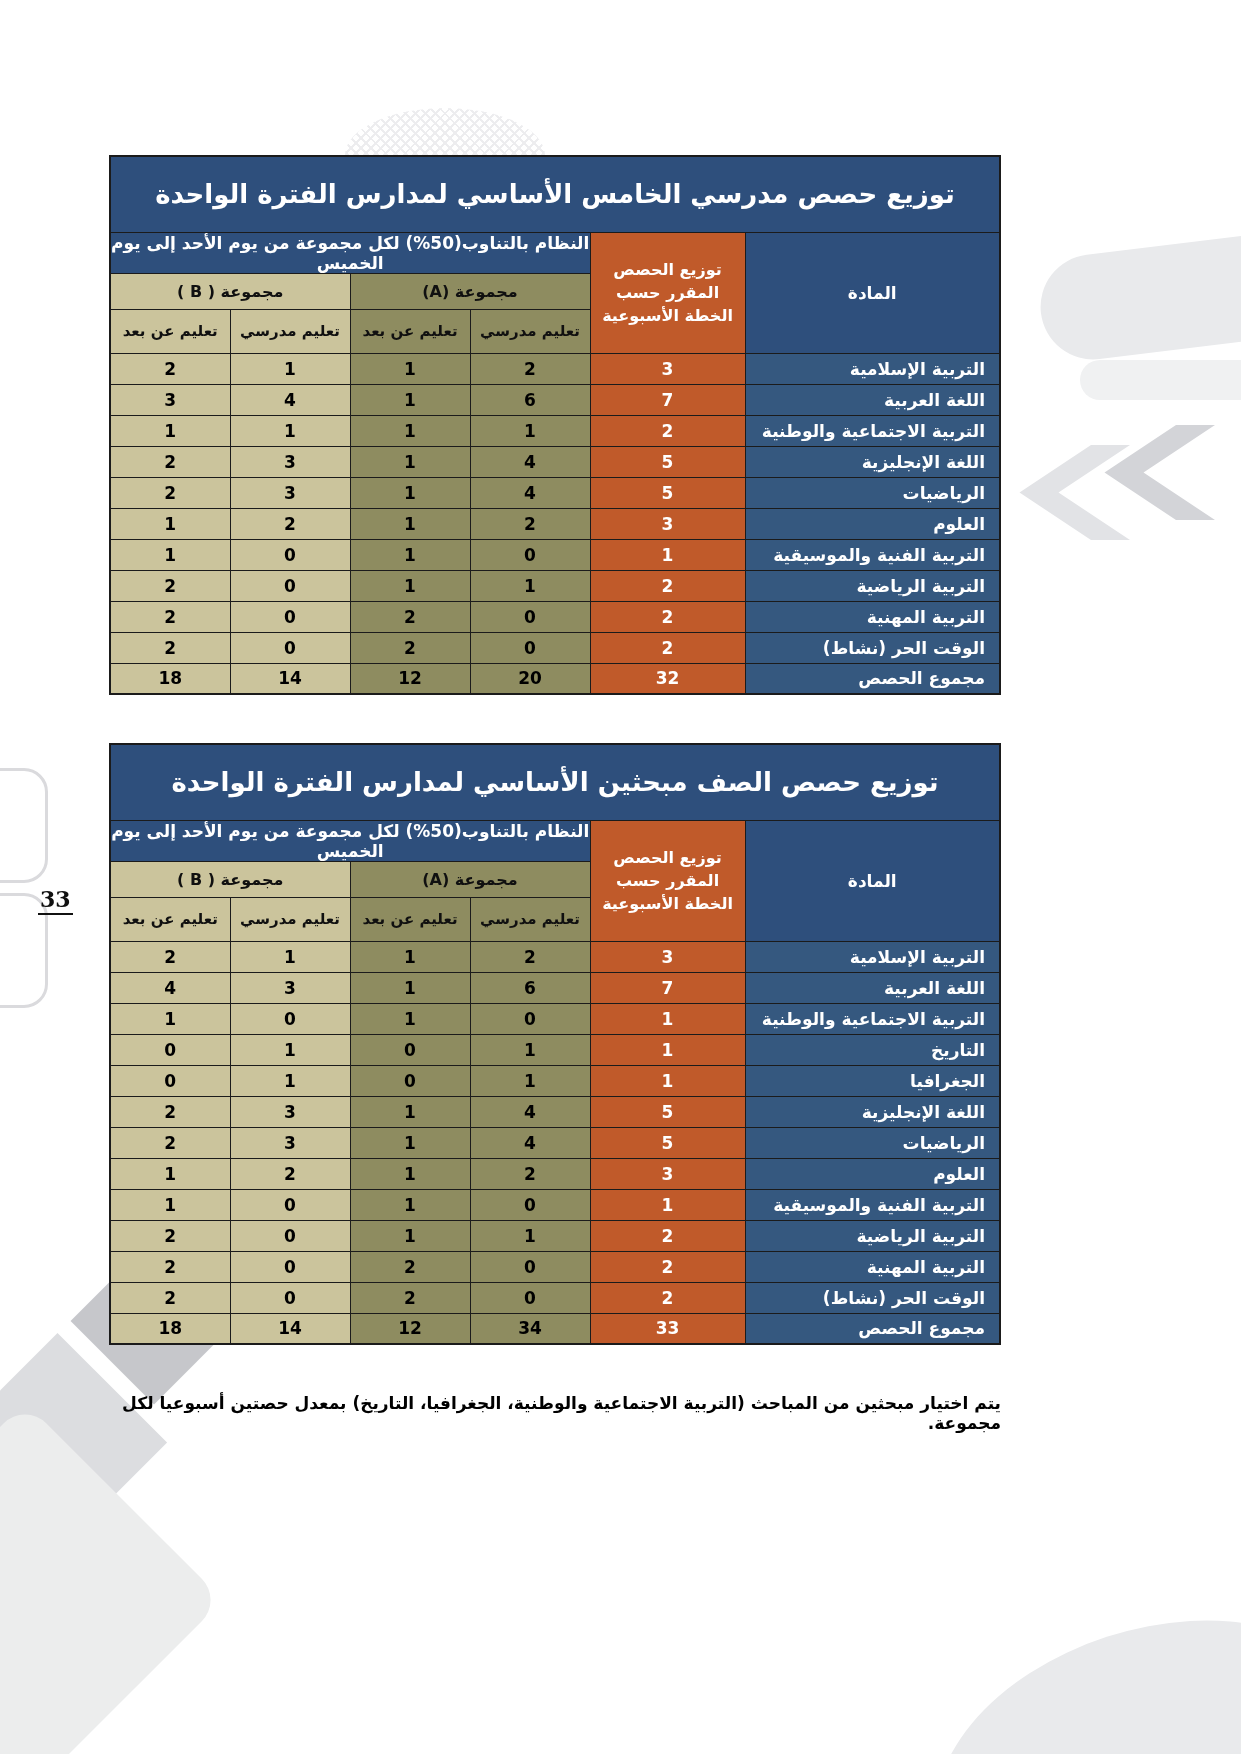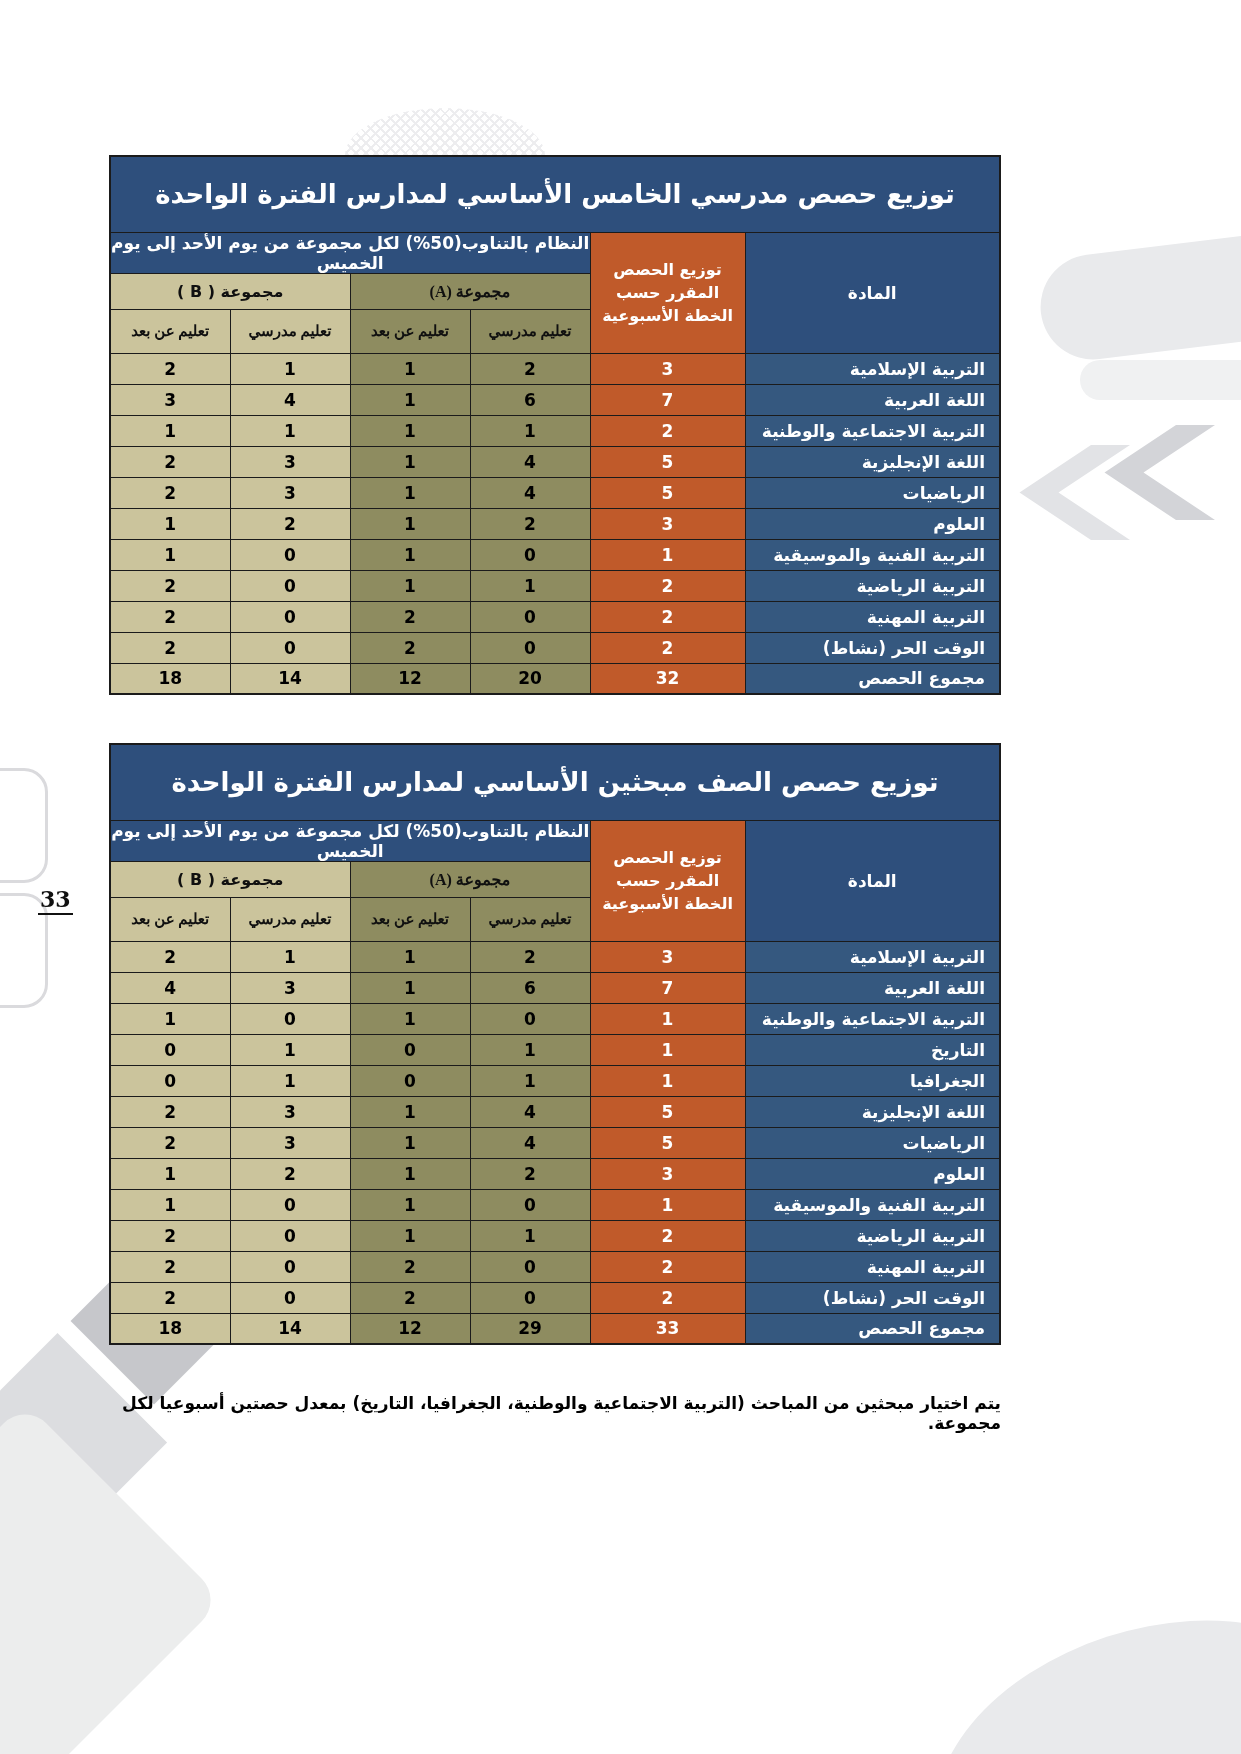--- a/index.html
+++ b/index.html
@@ -88,23 +88,23 @@
     font-size:17px; color:#ffffff;
     background:var(--header_blue, #2e4f7c);
     margin-top:36px;
   }
   .planned-head {
     font-size:16px; color:#ffffff; padding:0 8px;
     background:var(--orange, #c05a2a);
     line-height:1.45;
   }
   .group-head { height:36px; font-size:16px; color:#101010; }
-  .group-a { background:var(--olive, #8e8c60);font-family:Liberation Serif, serif; }
+  .group-a { background:var(--olive, #8e8c60); }
   .group-b { background:var(--tan, #cbc49c); }
-  .sub-head { height:44px; font-size:15px; color:#101010;font-family:Liberation Serif, serif; }
+  .sub-head { height:44px; font-size:15px; color:#101010; }
   .sub-a { background:var(--olive, #8e8c60); }
   .sub-b { background:var(--tan, #cbc49c); }
 
   table.sched td { height:31px; font-size:17px; }
   .cell-subject {
     background:var(--subject_blue, #35587f); color:#ffffff;
     text-align:right !important; padding:0 14px 0 4px;
     font-size:16.5px;
   }
   .cell-planned { background:var(--orange, #c05a2a); color:#ffffff; }
@@ -377,21 +377,21 @@
             <td class="cell-subject">الوقت الحر (نشاط)</td>
             <td class="cell-planned">2</td>
             <td class="cell-a">0</td>
             <td class="cell-a">2</td>
             <td class="cell-b">0</td>
             <td class="cell-b">2</td>
           </tr>
           <tr class="total-row">
             <td class="cell-subject">مجموع الحصص</td>
             <td class="cell-planned">33</td>
-            <td class="cell-a">29</td>
+            <td class="cell-a">34</td>
             <td class="cell-a">12</td>
             <td class="cell-b">14</td>
             <td class="cell-b">18</td>
           </tr>
         </tbody>
       </table>
     </section>
   <p class="footnote">يتم اختيار مبحثين من المباحث (التربية الاجتماعية والوطنية، الجغرافيا، التاريخ) بمعدل حصتين أسبوعيا لكل مجموعة.</p>
 </div>
 

